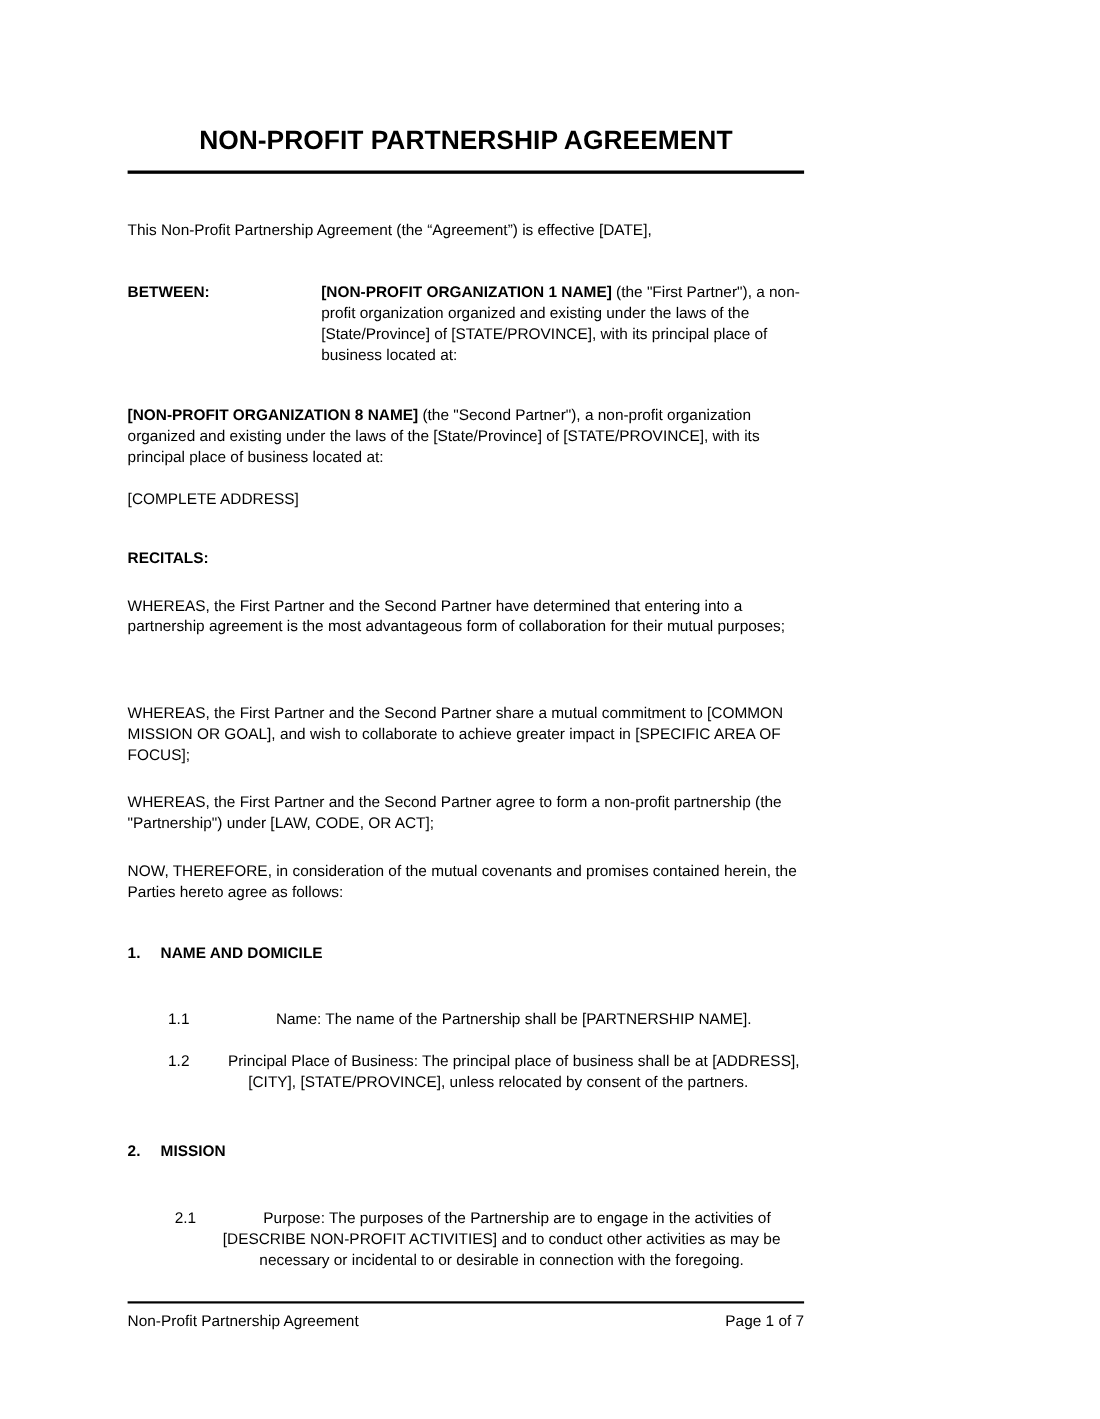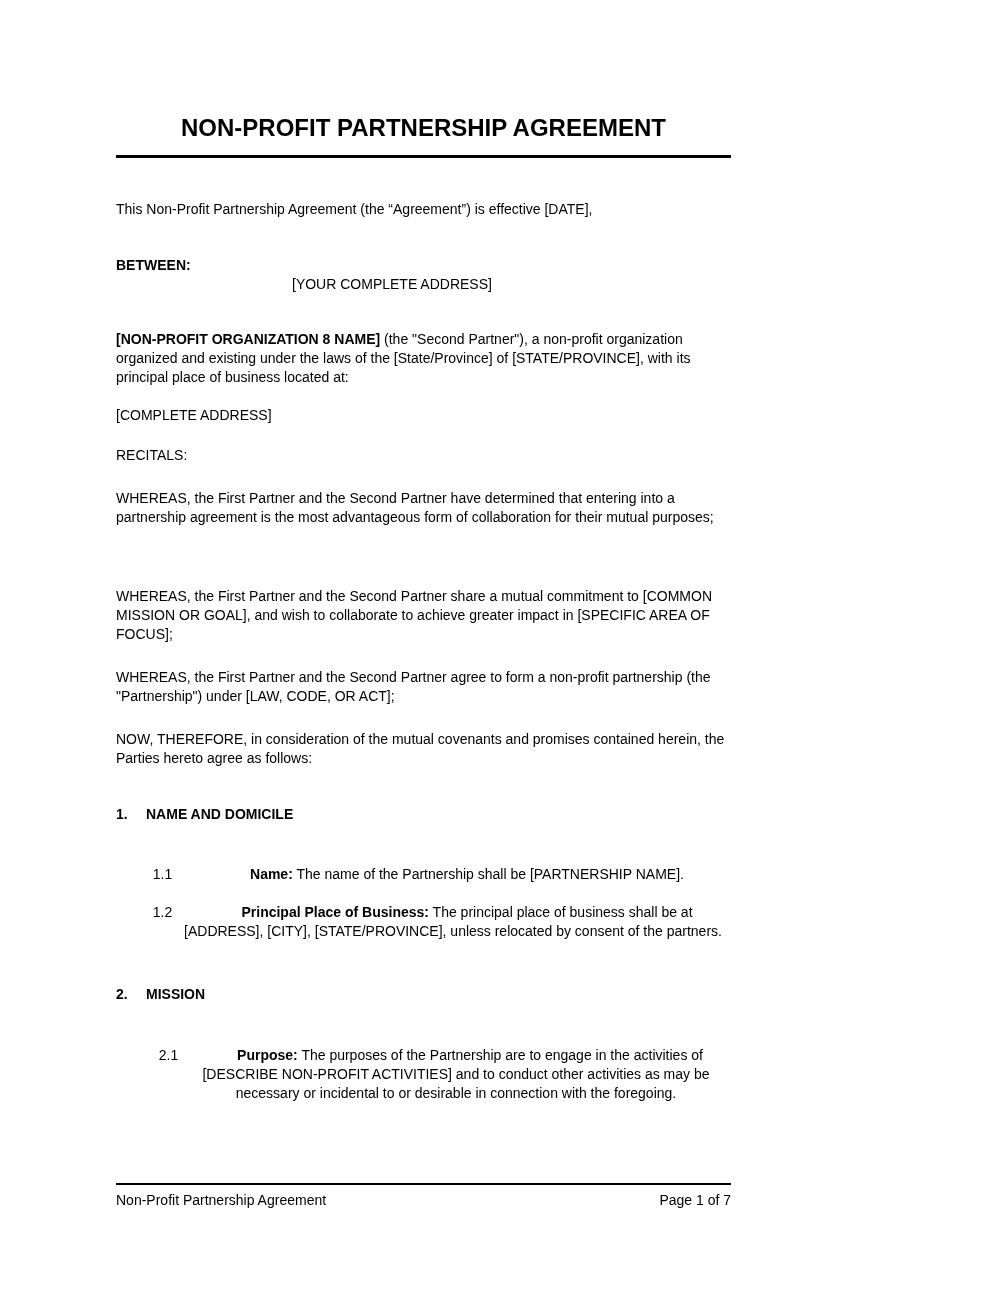--- a/index.html
+++ b/index.html
@@ -30,34 +30,34 @@
     background: #000000;
   }
   .intro { margin-top: 42px; }
 
   .party { display: flex; margin-top: 37px; }
   .party-label { width: 176px; flex: 0 0 176px; font-weight: bold; }
   .party-body { flex: 1; }
   .party-address { margin-top: 19px; }
   .party-and { margin-top: 36px; }
 
-  .recitals-label { margin-top: 21px; font-weight: normal; }
+  .recitals-label { margin-top: 35px; font-weight: bold; }
 
   .recital { margin-top: 24px; }
   .recital-first { margin-top: 60px; }
 
   .section-heading { display: flex; font-weight: bold; }
   .section-num { width: 30px; flex: 0 0 30px; }
   .sec1 { margin-top: 37px; }
   .sec2 { margin-top: 44px; }
 
   .clause { display: flex; margin-left: 34px; text-align: center; }
   .clause-num { width: 25px; flex: 0 0 25px; }
   .clause-text { flex: 1; }
-  .clause-label { font-weight: bold; padding-left: 28px; }
+  .clause-label { font-weight: normal; padding-left: 28px; }
   .c11 { margin-top: 41px; }
   .c12 { margin-top: 19px; }
   .c21 { margin-top: 42px; margin-left: 40px; }
 
   .footer {
     position: absolute;
     left: 116px; right: 116px; top: 1183px;
   }
   .footer-rule { height: 2px; background: #000000; }
   .footer-row {
@@ -71,21 +71,21 @@
 <div class="page">
 
   <h1 class="doc-title">NON-PROFIT PARTNERSHIP AGREEMENT</h1>
   <div class="title-rule"></div>
 
   <p class="intro">This Non-Profit Partnership Agreement (the “Agreement”) is effective [DATE],</p>
 
   <div class="party">
     <div class="party-label">BETWEEN:</div>
     <div class="party-body">
-      <p class="party-address">[YOUR COMPLETE ADDRESS]</p>
+      <p><strong>[NON-PROFIT ORGANIZATION 1 NAME]</strong><span> (the "First Partner"), a non-profit organization organized and existing under the laws of the [State/Province] of [STATE/PROVINCE], with its principal place of business located at:</span></p>
     </div>
   </div>
 
   <div class="party party-and">
     <div class="party-body">
       <p><strong>[NON-PROFIT ORGANIZATION 8 NAME]</strong><span> (the "Second Partner"), a non-profit organization organized and existing under the laws of the [State/Province] of [STATE/PROVINCE], with its principal place of business located at:</span></p>
       <p class="party-address">[COMPLETE ADDRESS]</p>
     </div>
   </div>
 

